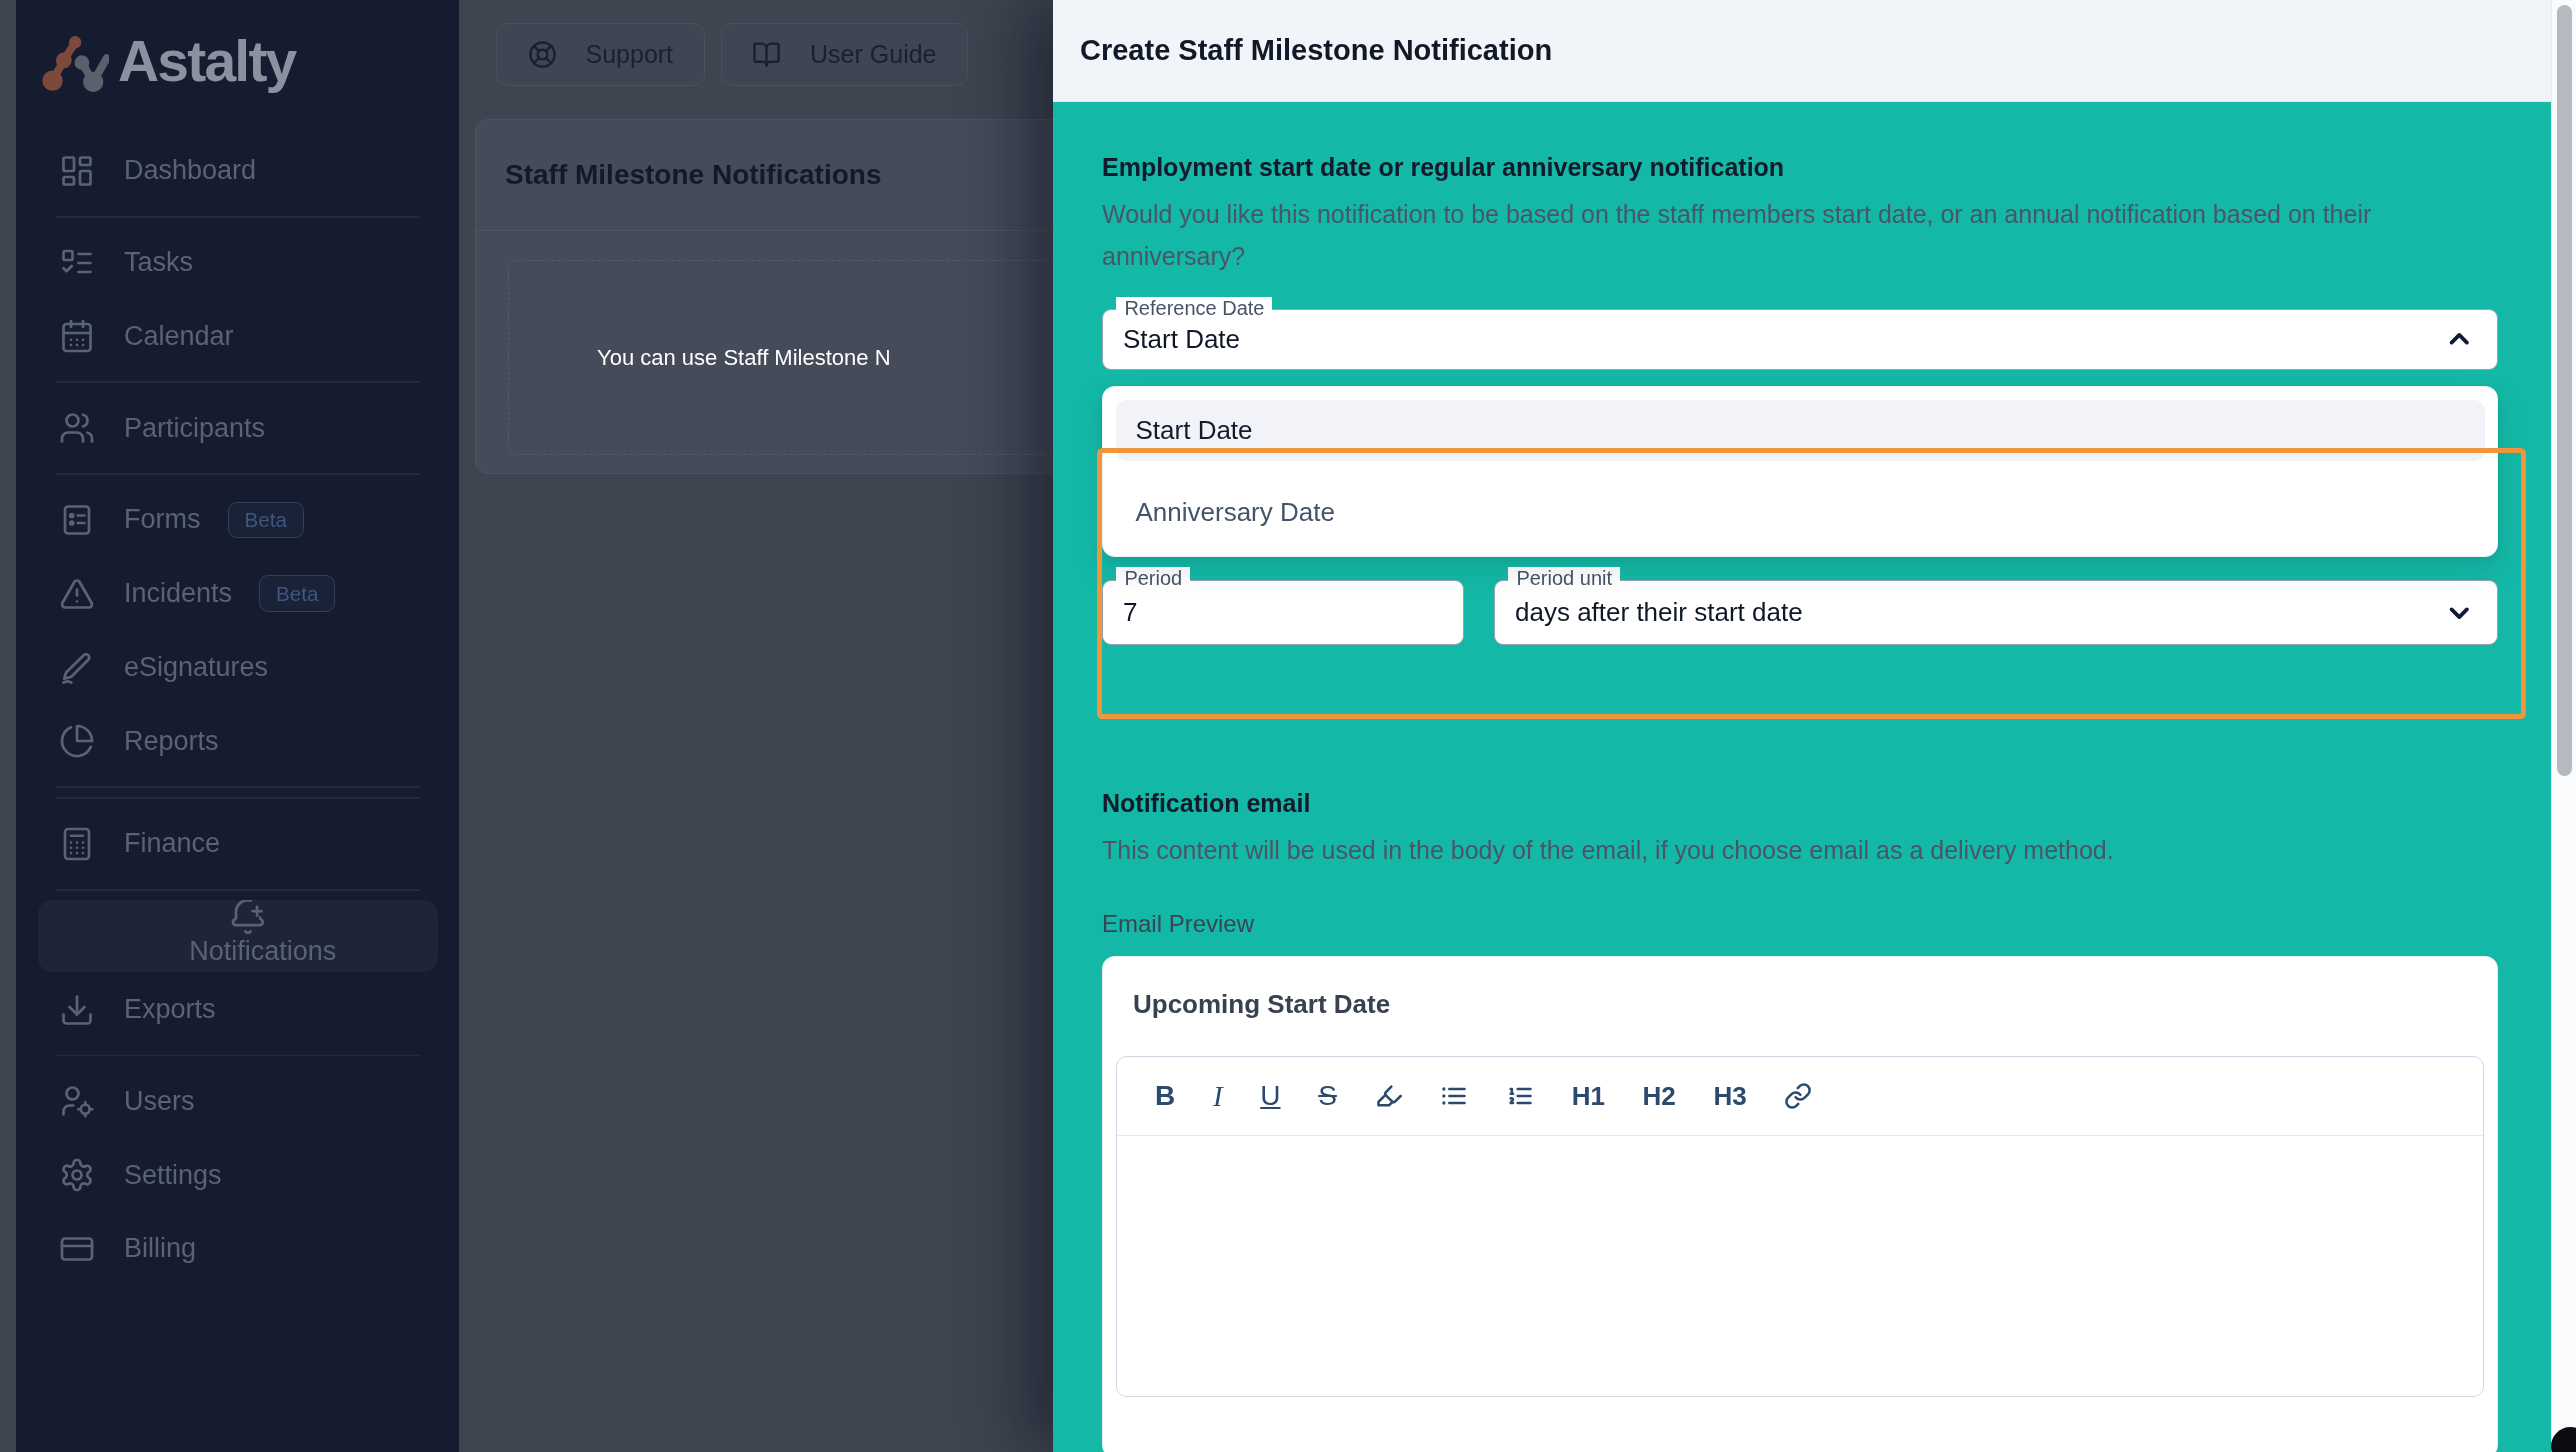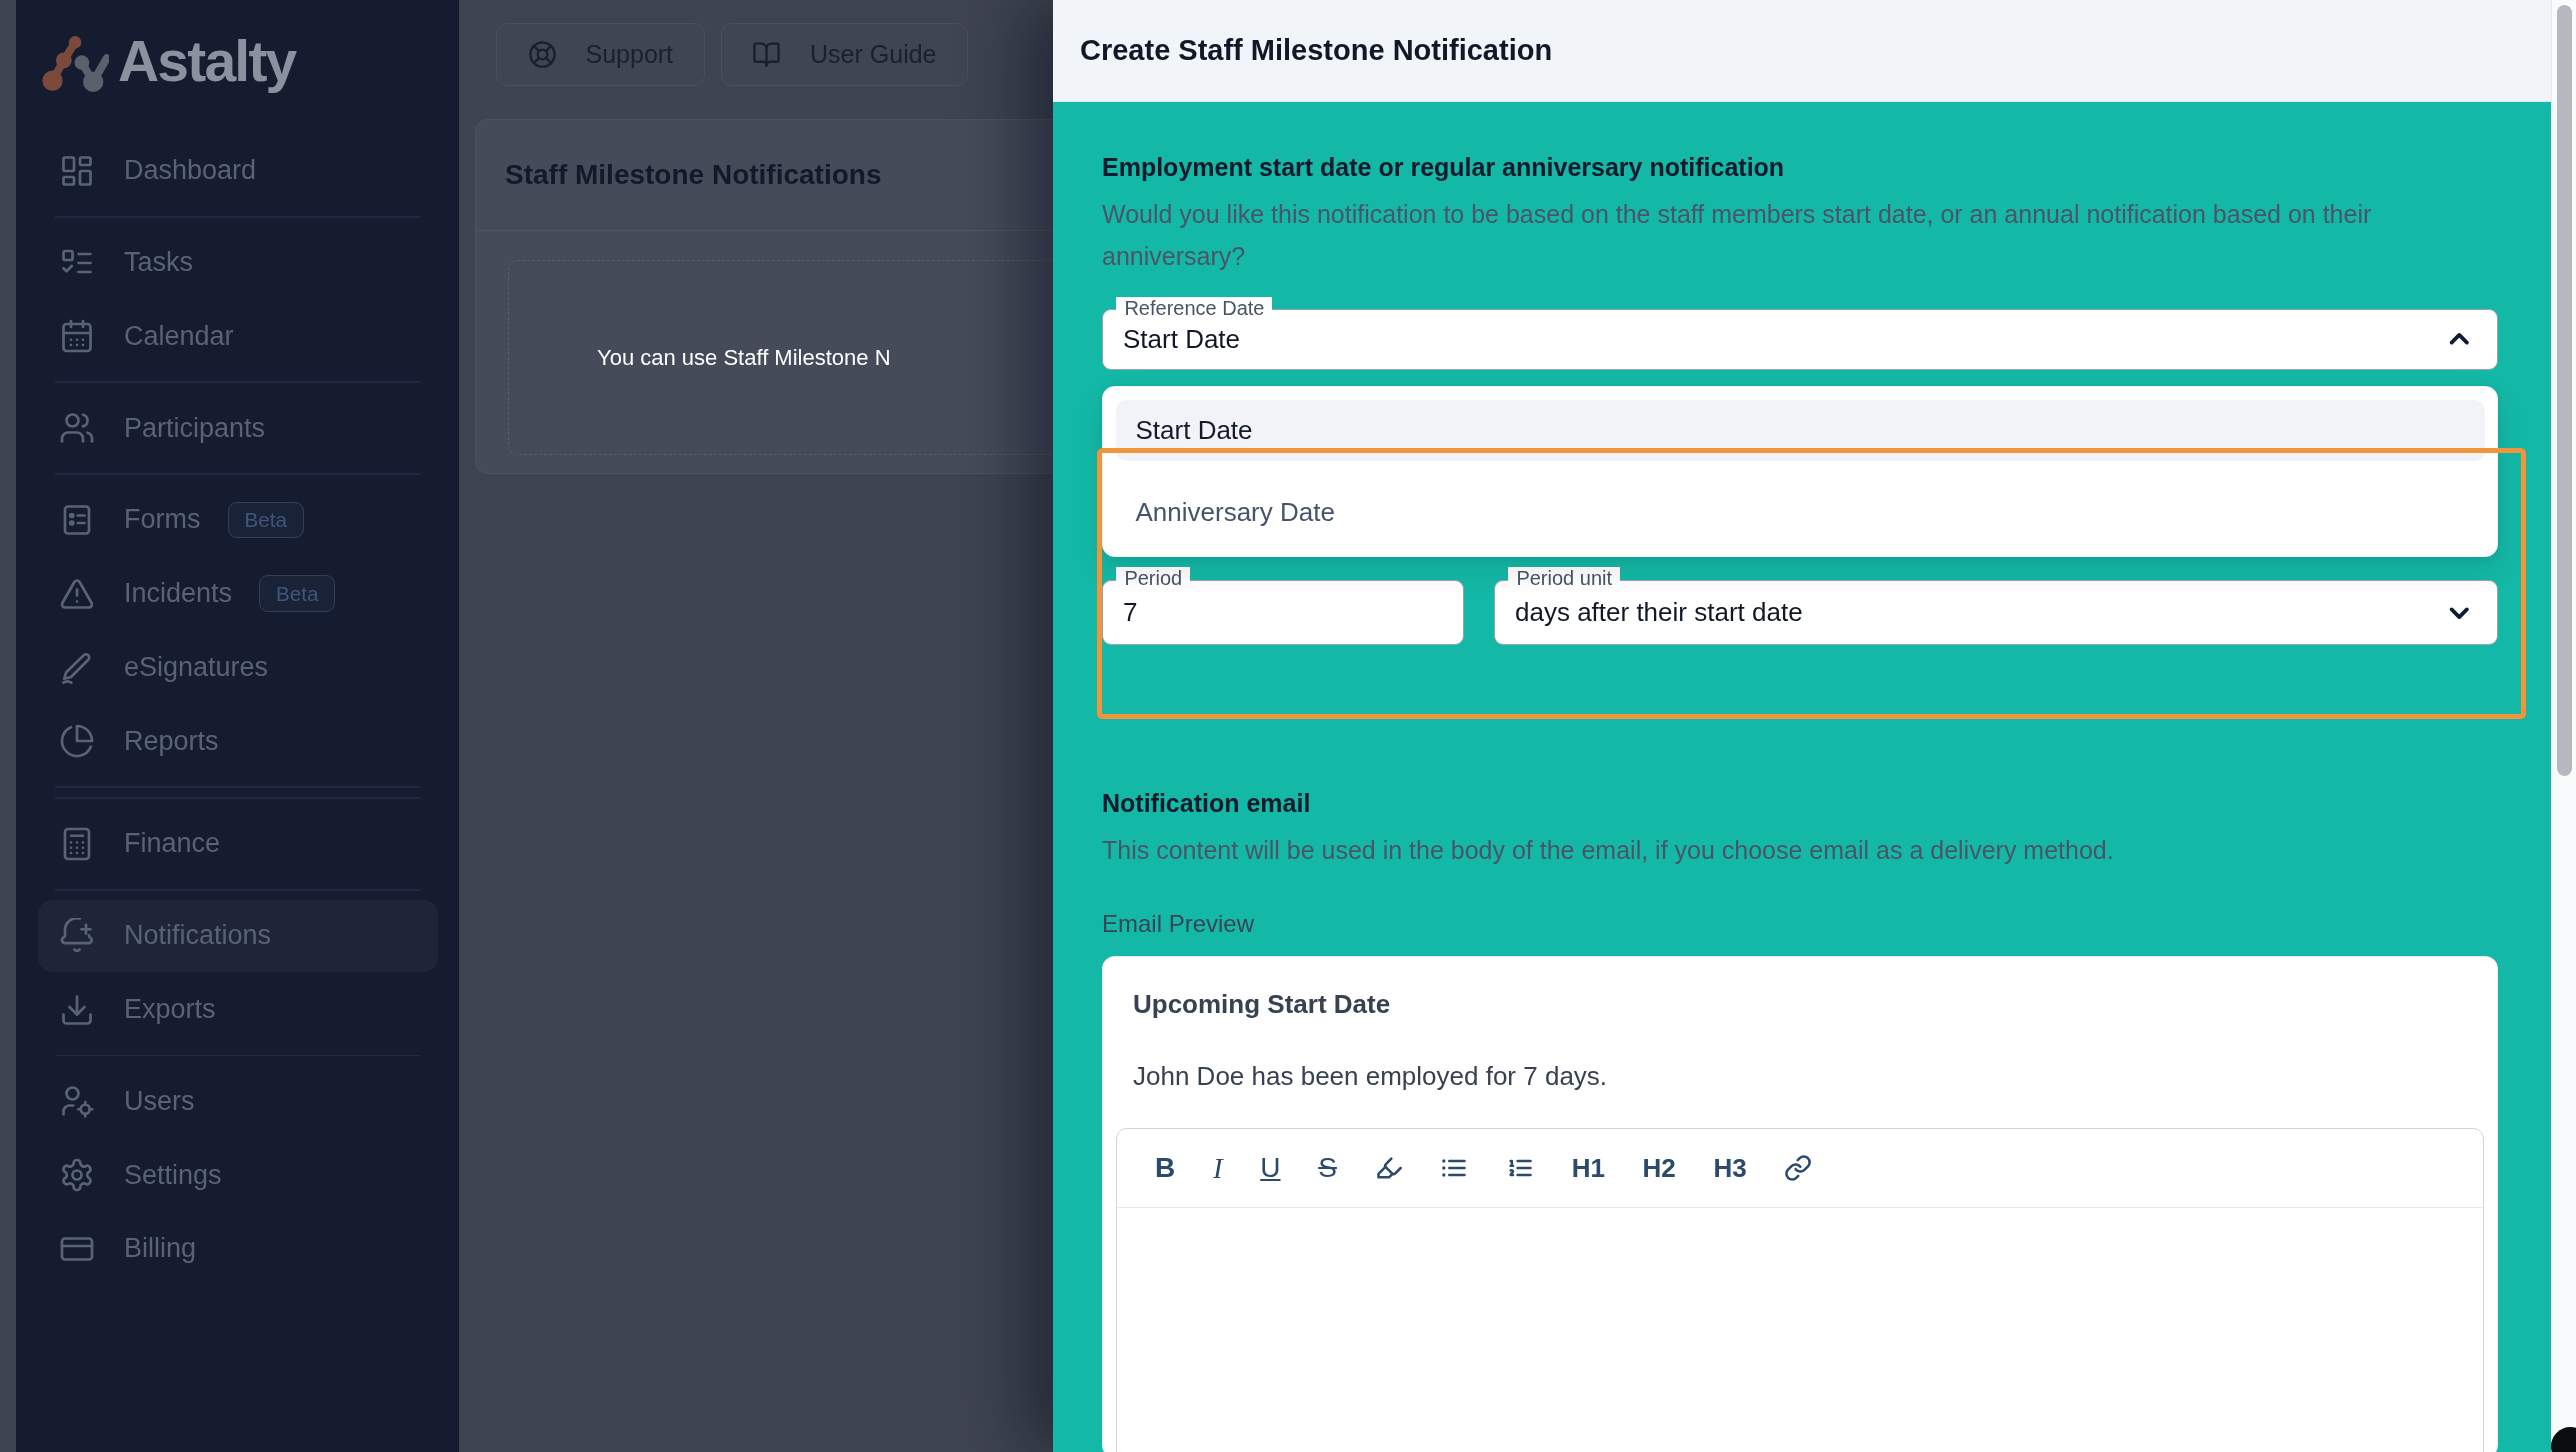--- a/index.html
+++ b/index.html
@@ -17,21 +17,21 @@
   }
   .logo-row { display:flex; align-items:center; gap:9px; padding:23px 0 9px 23px; height:108px; }
   .logo-mark { width:70px; height:75px; flex:0 0 auto; }
   .logo-text { font-size:57px; font-weight:700; color:#8b919e; letter-spacing:-1.8px; }
   .nav { padding:25px 0 0 0; }
   .nav-divider { height:1.8px; background:#212840; margin:9px 39px; }
   .nav-item {
     display:flex; align-items:center; height:72px; margin:1.8px 21.5px;
     padding-left:21.5px; border-radius:14.3px; cursor:pointer; color:#5a6275;
   }
-  .nav-item.active { background:#1f2539; }
+  .nav-item.active { background:#1f2539;flex-direction:column; }
   .nav-ic { width:36px; height:36px; display:flex; align-items:center; justify-content:center; }
   .nav-ic svg { width:36px; height:36px; }
   .nav-label { margin-left:29px; font-size:27px; }
   .beta {
     margin-left:27px; font-size:20.6px; color:#40567c;
     border:1.8px solid #333f57; background:rgba(64,86,124,0.10);
     border-radius:9px; padding:5.4px 16px;
   }
 
   
@@ -394,21 +394,20 @@
 
     <div class="orange-box"></div>
 
     <div class="sec-heading email-heading">Notification email</div>
     <div class="sec-desc">This content will be used in the body of the email, if you choose email as a delivery method.</div>
 
     <div class="preview-label">Email Preview</div>
 
     <div class="preview-card">
       <div class="preview-title">Upcoming Start Date</div>
-      <div class="preview-body">John Doe has been employed for 7 days.</div>
 
       <div class="editor">
         <div class="editor-toolbar" id="toolbar">
             <button class="tbtn">
               <span class="g-bold">B</span>
             </button>
             <button class="tbtn">
               <span class="g-italic">I</span>
             </button>
             <button class="tbtn">

